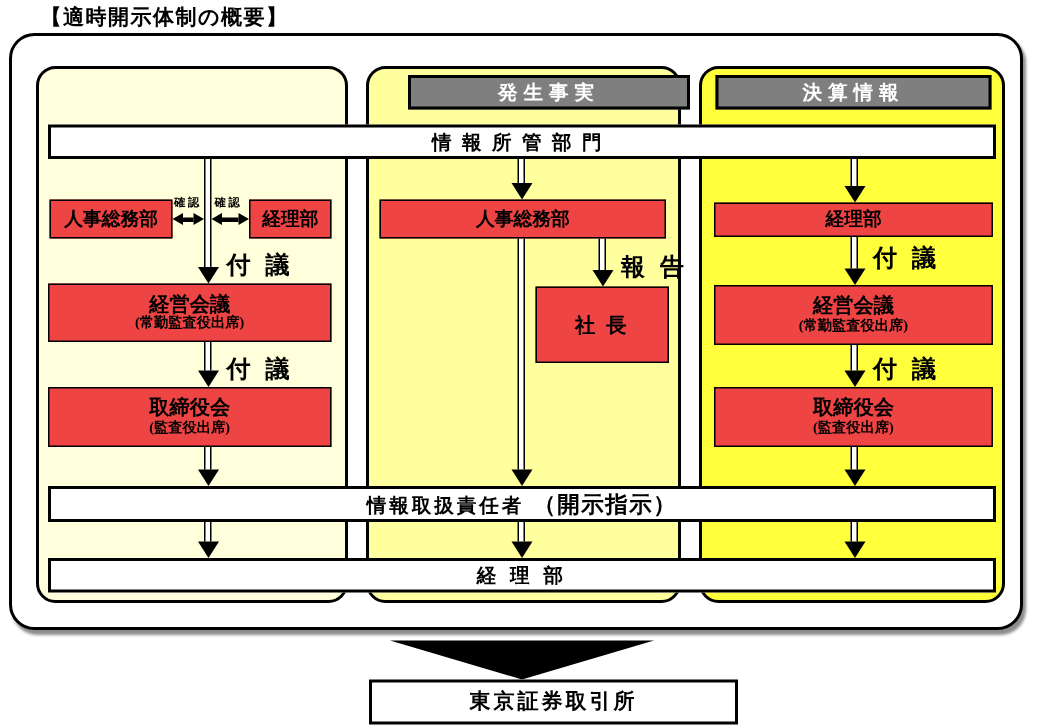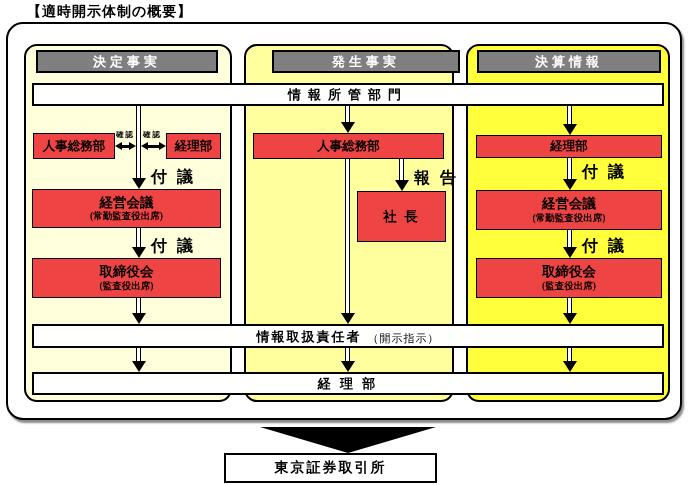--- a/index.html
+++ b/index.html
@@ -53,40 +53,39 @@
   .tdnet-rect {
     left:280px; top:396px; width:136px; height:31px; background:#000; color:#fff; z-index:8;
     display:flex; flex-direction:column; align-items:center; justify-content:center;
     font-weight:bold; font-size:12px; line-height:14px; text-align:center;
   }
   .tdnet-tri {
     left:260px; top:427px; width:0; height:0; z-index:8;
     border-left:88px solid transparent; border-right:88px solid transparent; border-top:26px solid #000;
   }
   .tse {
-    left:224px; top:453px; width:213px; height:30px; background:#fff; border:2px solid #000; z-index:8;
+    left:246px; top:453px; width:246px; height:30px; background:#fff; border:2px solid #000; z-index:8;
     display:flex; align-items:center; justify-content:center;
     font-weight:bold; font-size:14px; letter-spacing:2px; color:#000;
   }
-  .bar .note-inline { font-size:11px; font-weight:normal; margin-left:6px; letter-spacing:1px; }
+  .bar .note-inline { font-size:15px; font-weight:bold; margin-left:6px; letter-spacing:1px; }
 </style>
 </head>
 <body>
 
 <div class="stage">
 
   <div class="abs title">【適時開示体制の概要】</div>
 
   <div class="abs outer"></div>
 
   <div class="abs column col-left"></div>
   <div class="abs column col-middle"></div>
   <div class="abs column col-right"></div>
 
-  <div class="abs colhdr" style="left:36px;width:182px;">決定事実</div>
   <div class="abs colhdr" style="left:272px;width:188px;">発生事実</div>
   <div class="abs colhdr" style="left:477px;width:184px;">決算情報</div>
 
   <div class="abs bar" style="top:83px;height:23px;letter-spacing:7px;">情報所管部門</div>
 
   <div class="abs vline" style="left:136px;top:106px;height:72px;"></div>
   <div class="abs ah" style="left:132px;top:178px;"></div>
   <div class="abs lbl" style="left:151px;top:167px;">付 議</div>
 
   <div class="abs box" style="left:33px;top:133px;width:82px;height:26px;">人事総務部</div>

